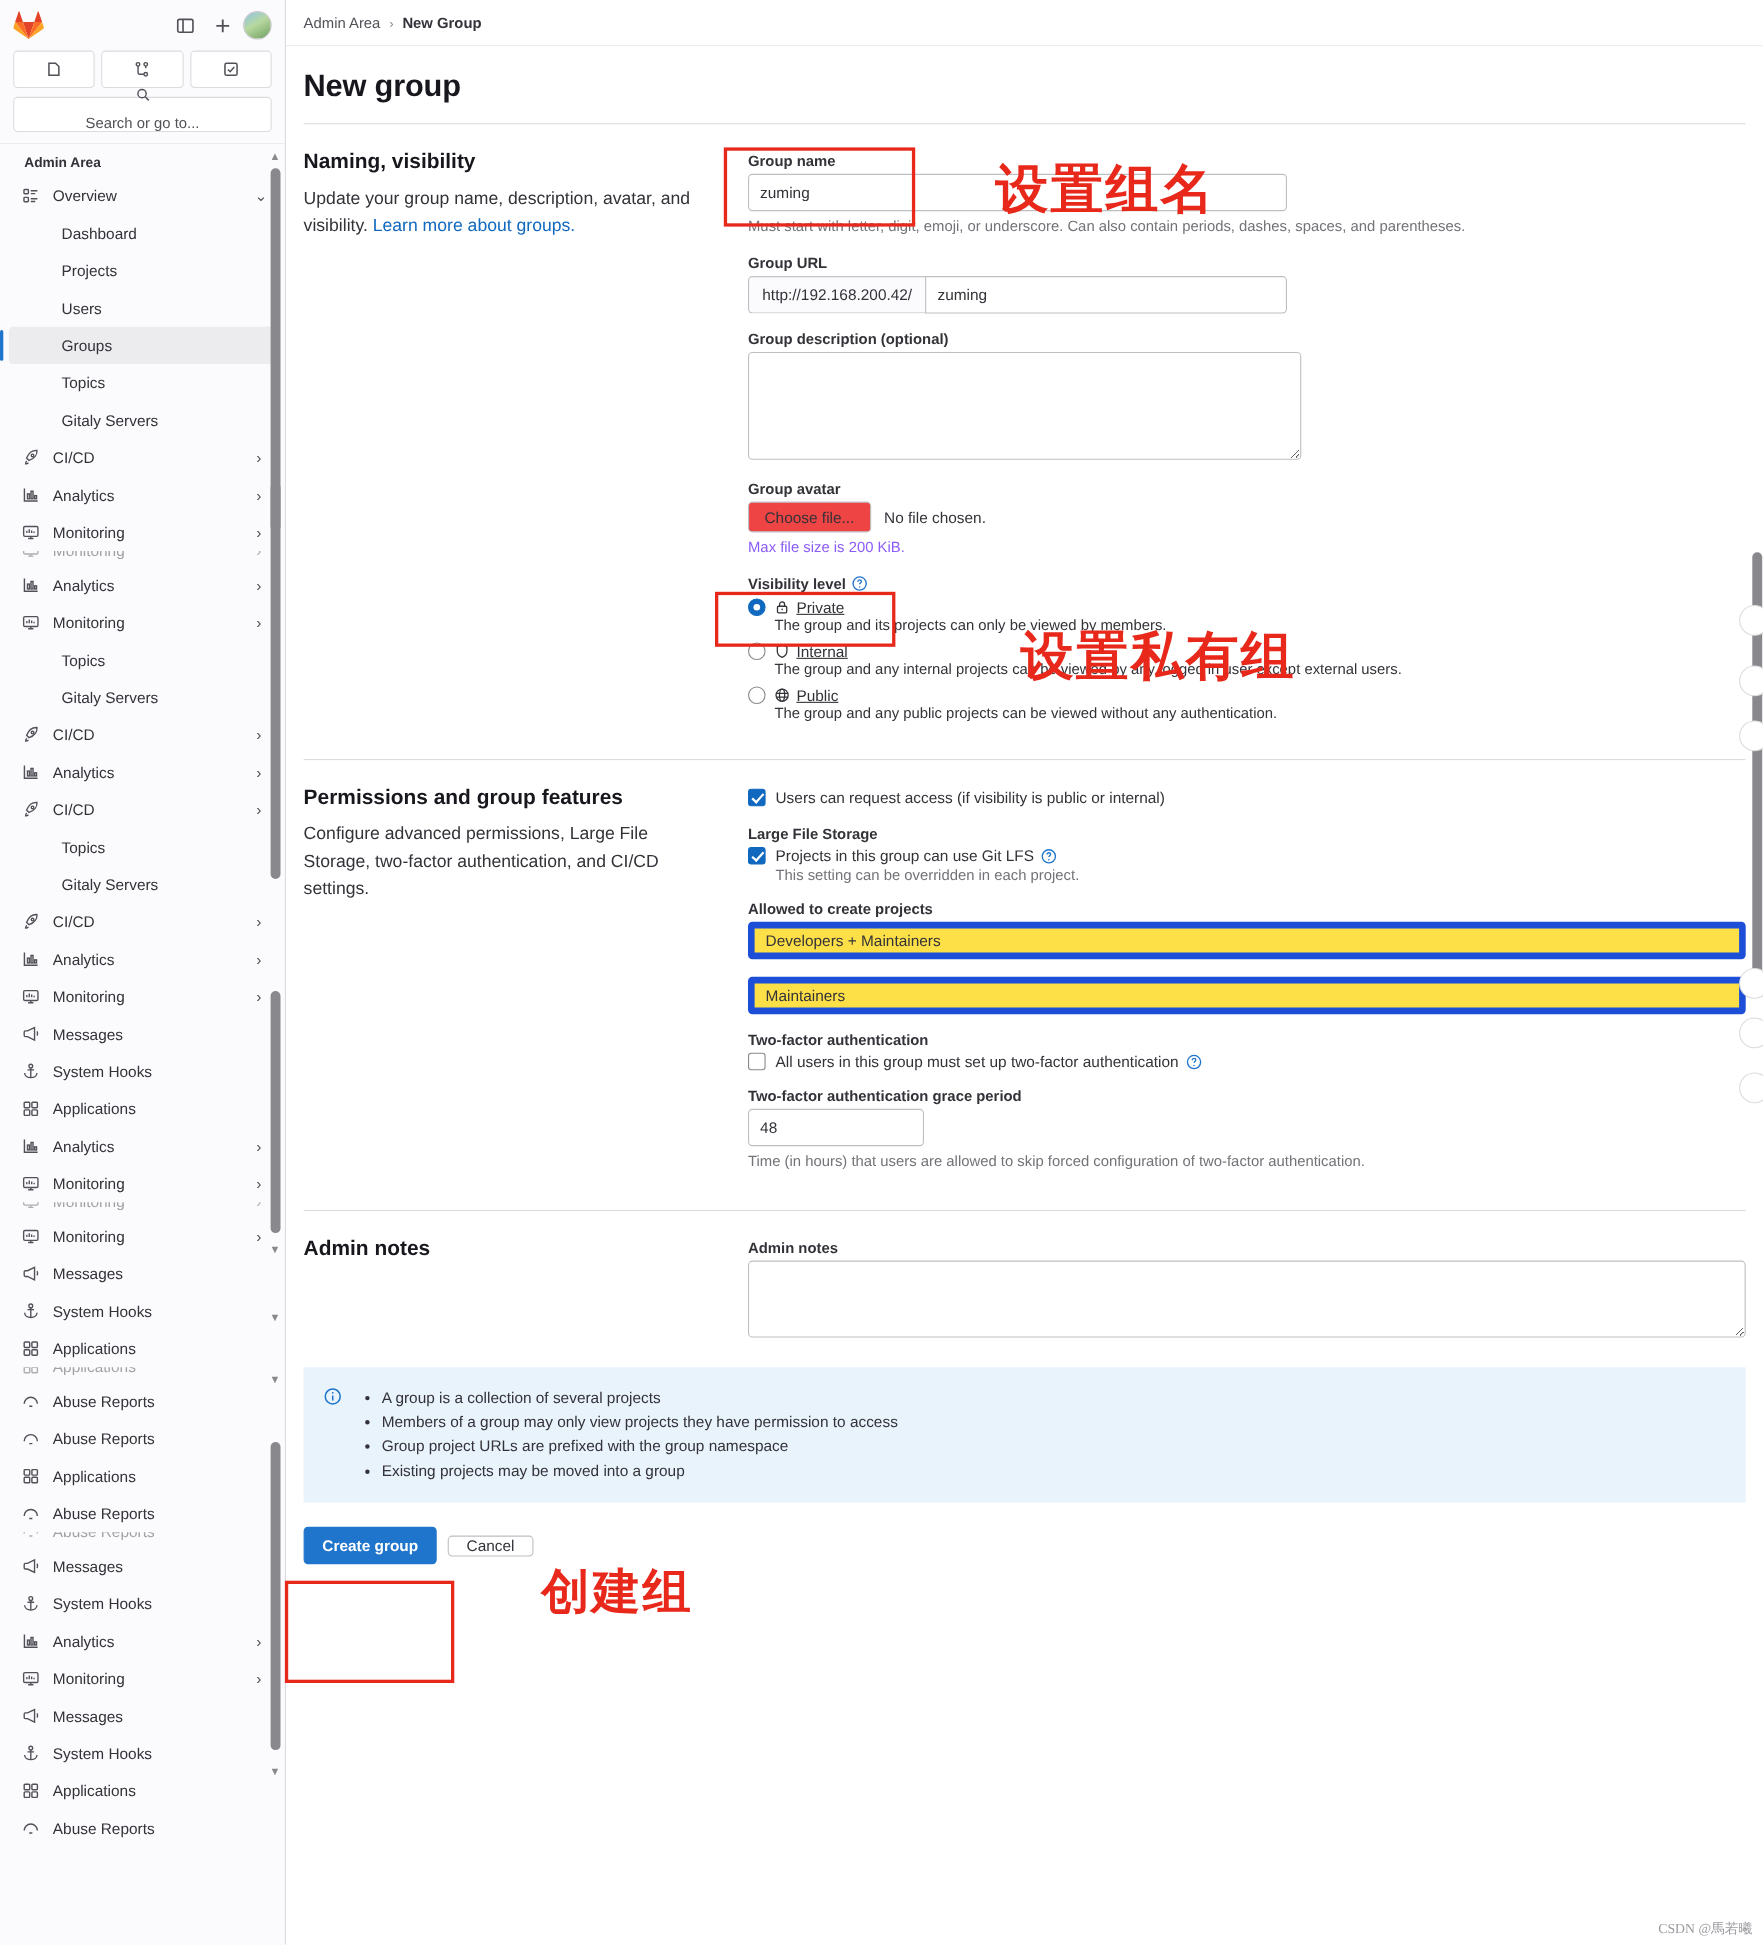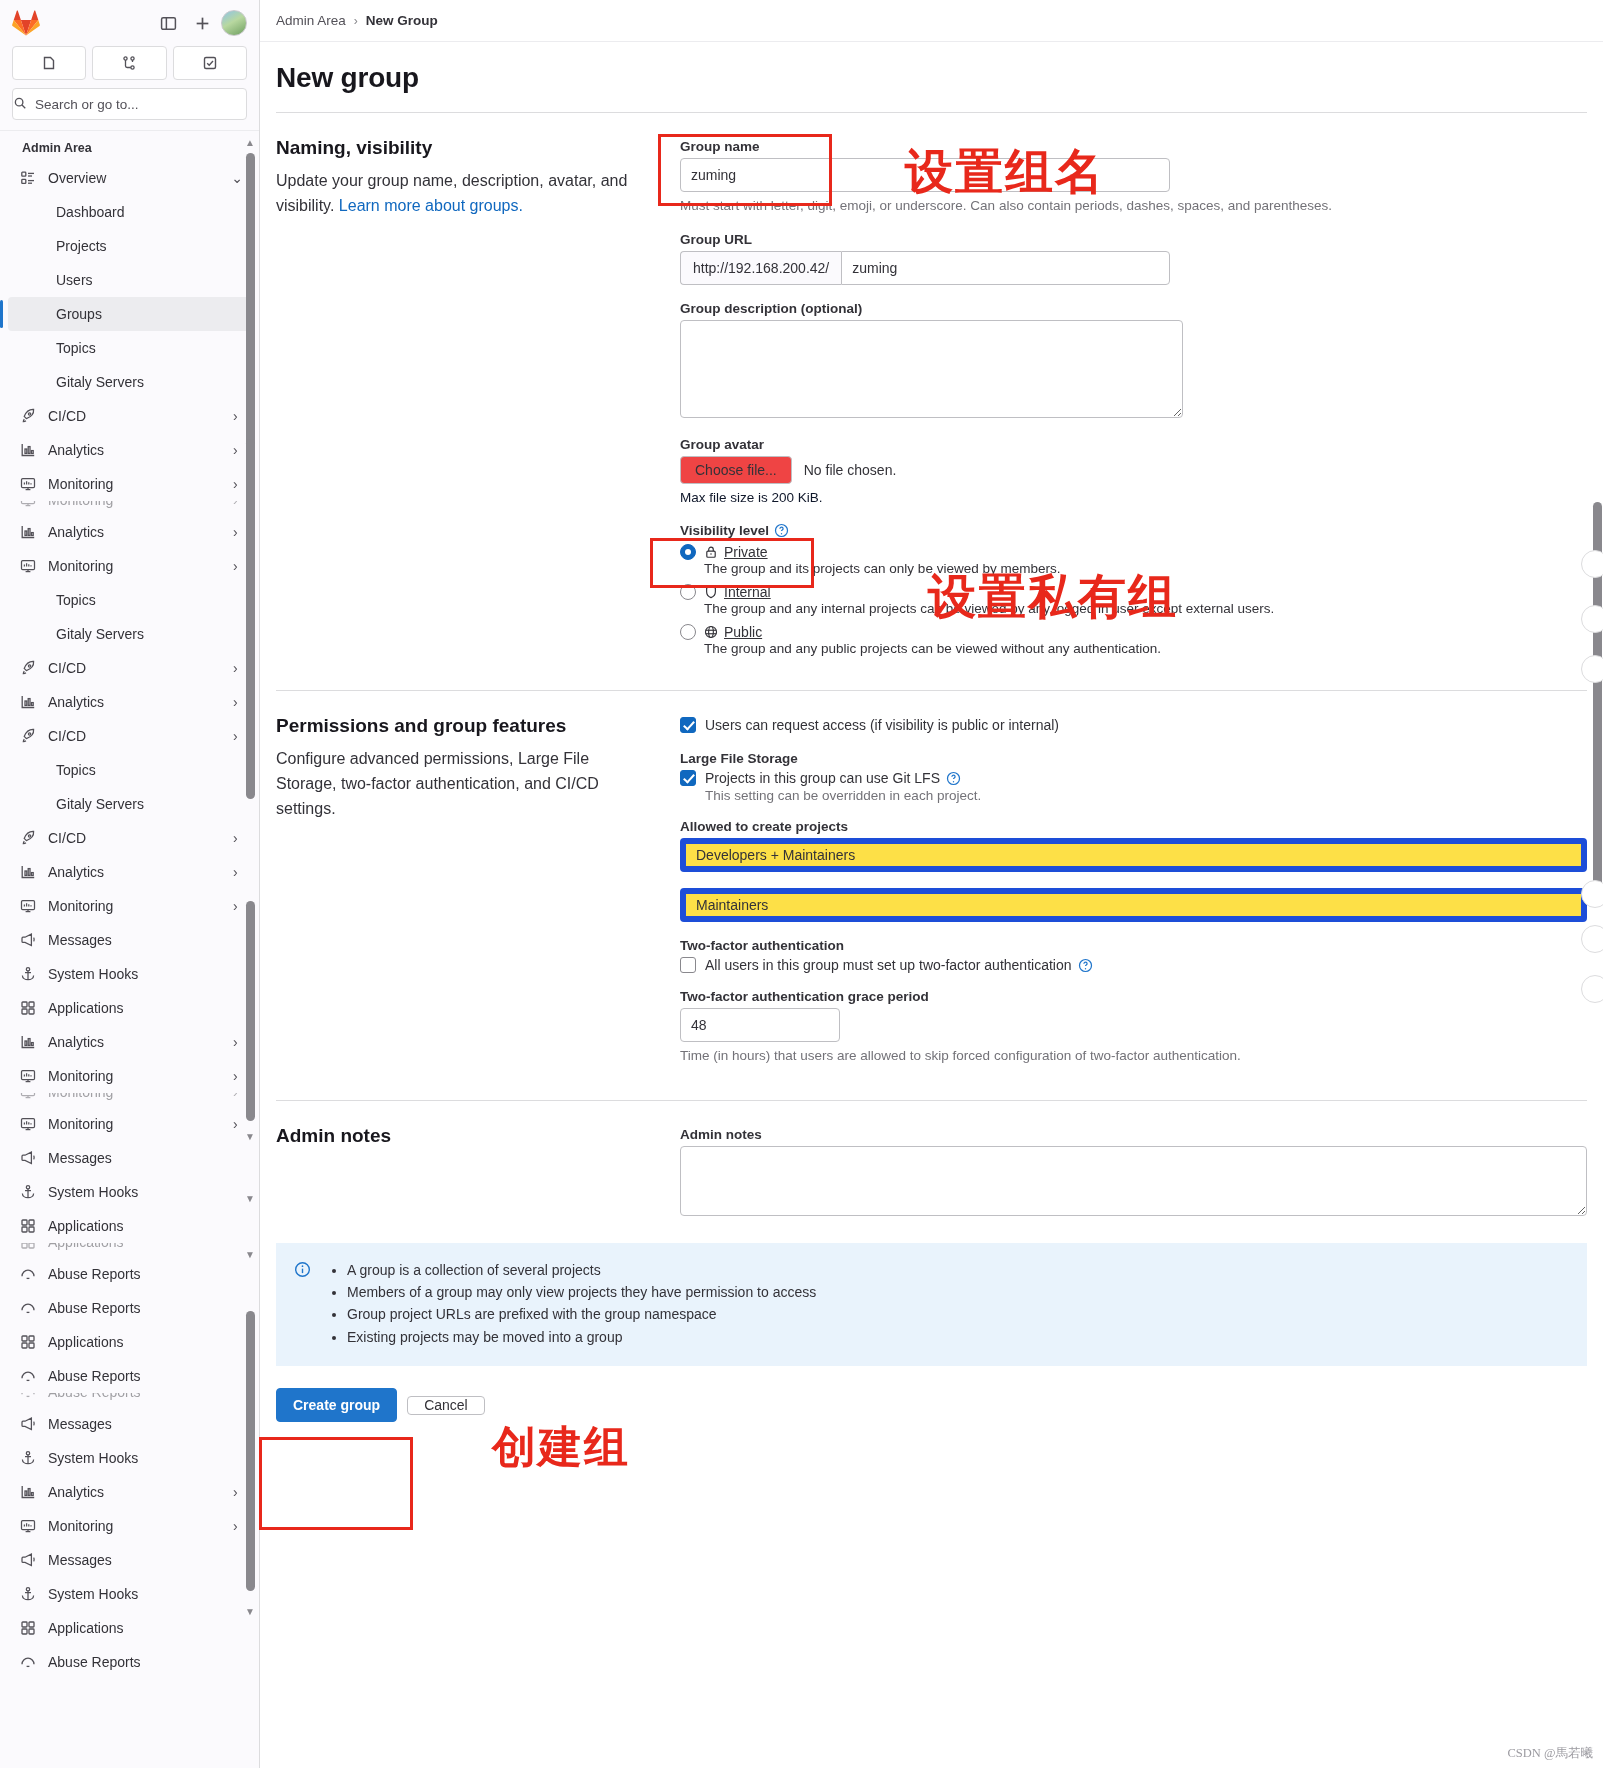--- a/index.html
+++ b/index.html
@@ -45,22 +45,22 @@
     flex: 1 1 0; height: 34px;
     border: 1px solid #dcdcde; border-radius: 4px;
     background: #fff;
     display: flex; align-items: center; justify-content: center;
     color: #535158; cursor: pointer;
   }
   .sb-search {
     margin: 0 12px 10px 12px; height: 32px;
     border: 1px solid #dcdcde; border-radius: 4px;
     background: #fff;
-    display: flex; align-items: center; justify-content: flex-start;
-    gap: 8px; color: #535158; font-size: 13.5px; cursor: pointer;
+    display: flex; align-items: center; justify-content: flex-end;
+    gap: 8px; color: #535158; font-size: 13.5px; cursor: pointer; flex-direction: column;
   }
   .sb-divider { height: 1px; background: #ececef; margin: 0; }
   .sb-scrollarea {
     position: relative;
     height: calc(1768px - 126px);
     overflow: hidden;
     padding-top: 4px;
   }
   .sb-section-title {
     font-size: 12.5px; font-weight: bold; color: #333238;
@@ -840,21 +840,21 @@
           <label class="fld-label">Group description (optional)</label>
           <textarea class="ta" style="max-width: 503px;"></textarea>
         </div>
 
         <div class="fld-group">
           <label class="fld-label">Group avatar</label>
           <div class="file-row">
             <button class="choose-btn">Choose file...</button>
             <span class="file-name">No file chosen.</span>
           </div>
-          <p class="help" style="color:#0f172a">Max file size is 200 KiB.</p>
+          <p class="help" style="color:#8b5cf6">Max file size is 200 KiB.</p>
         </div>
 
         <div class="fld-group">
           <div class="vis-head">
             <span>Visibility level</span>
             <span class="help-ico">
               <svg width="15" height="15" viewBox="0 0 16 16" fill="none" stroke="currentColor" stroke-width="1.3">
                 <circle cx="8" cy="8" r="6.4"></circle>
                 <path d="M6.3 6.2c0-1 .8-1.7 1.7-1.7s1.7.6 1.7 1.6c0 1.3-1.7 1.3-1.7 2.5"></path>
                 <circle cx="8" cy="11.4" r=".75" fill="currentColor" stroke="none"></circle>

